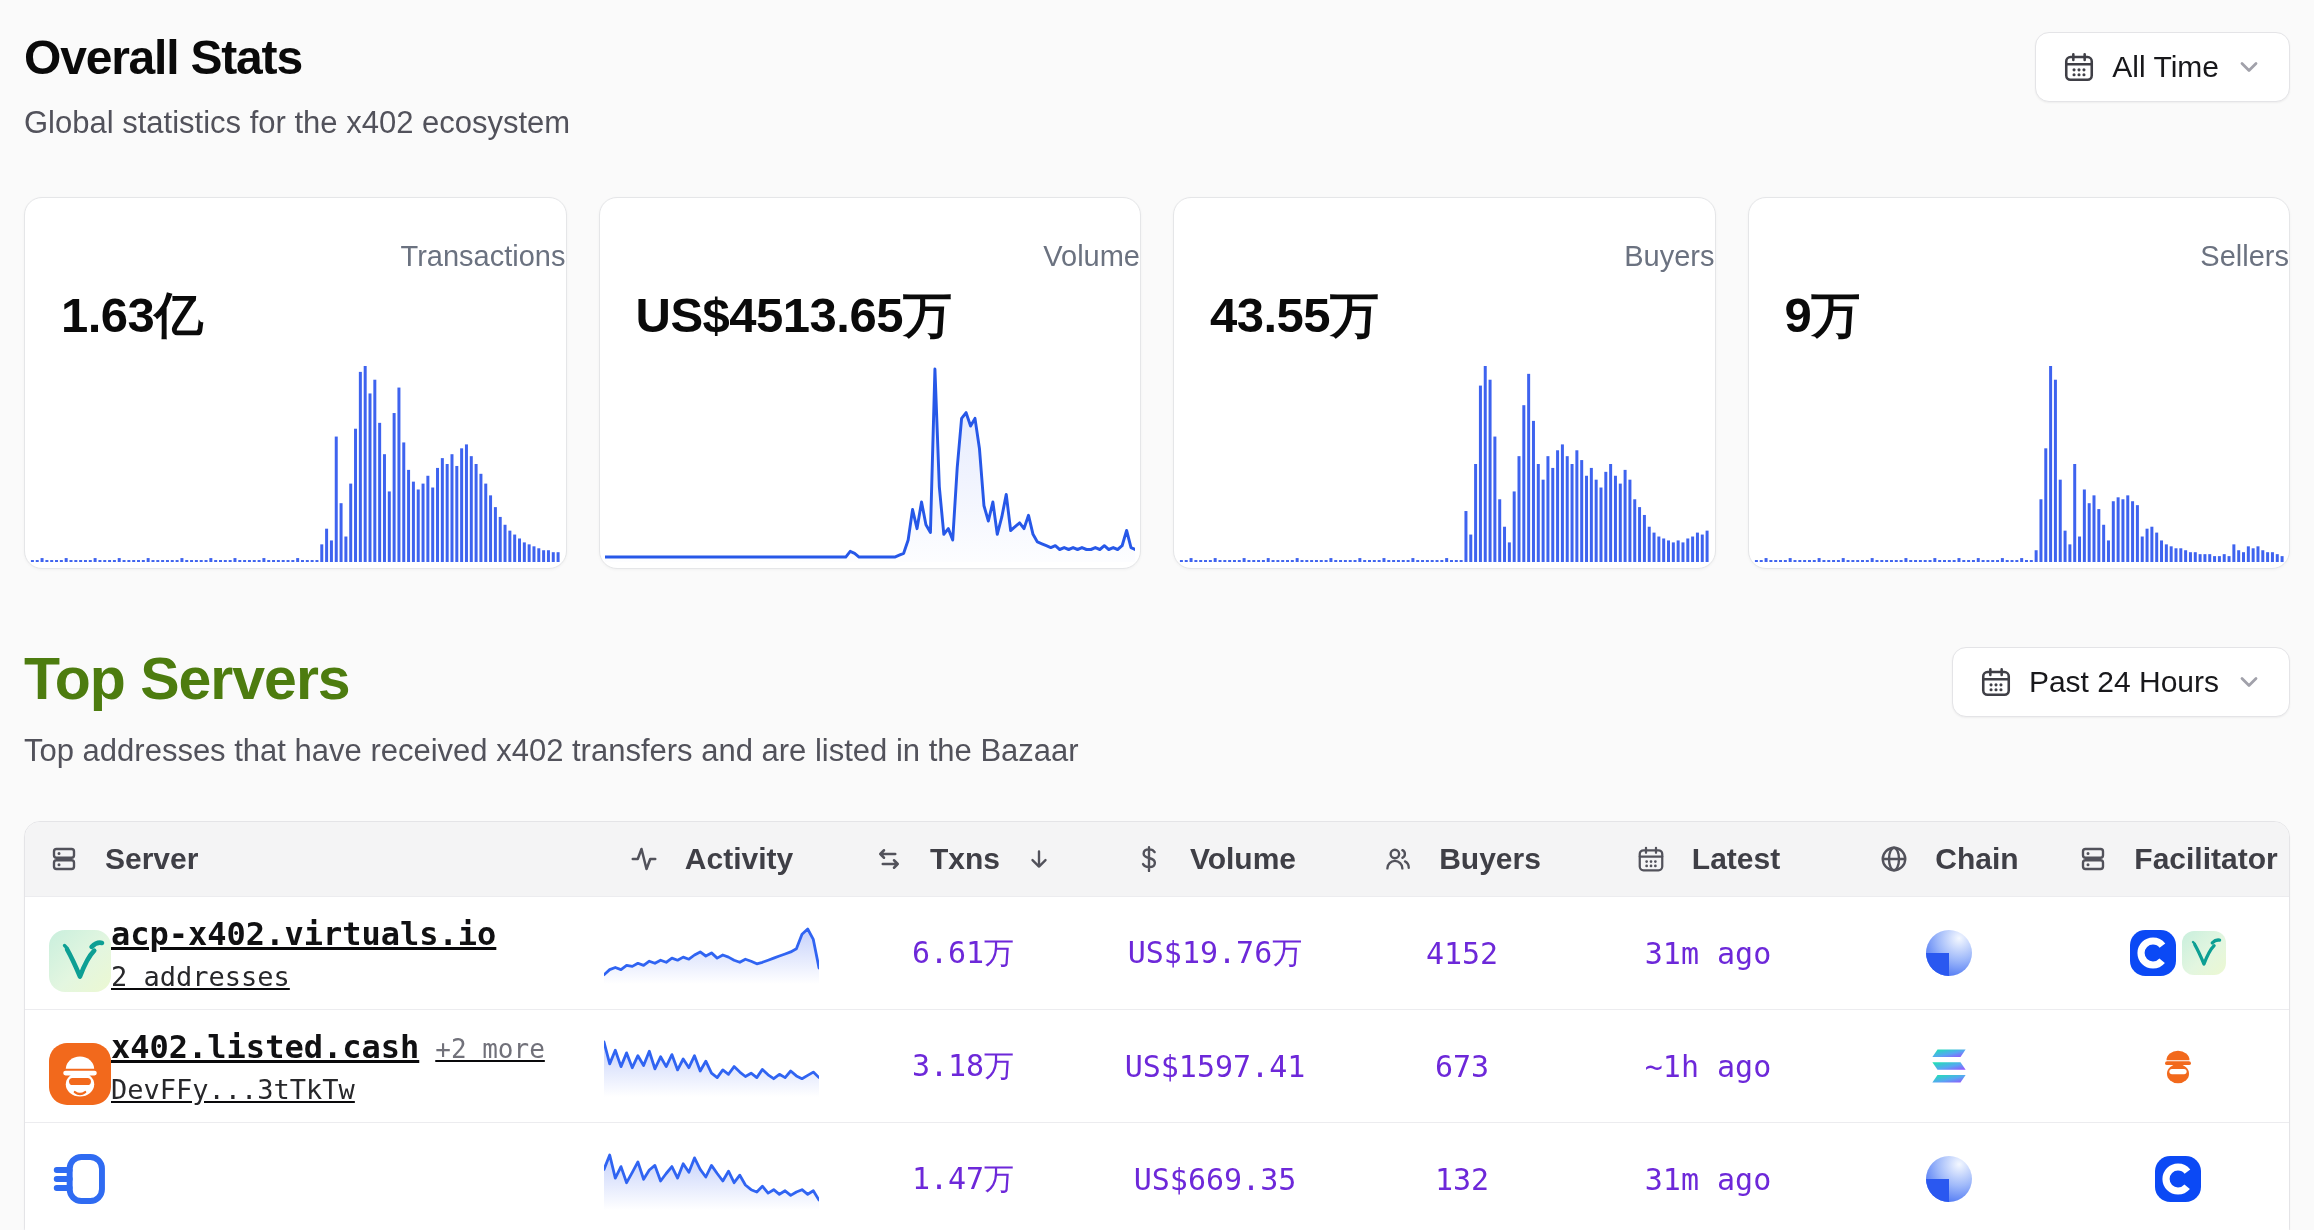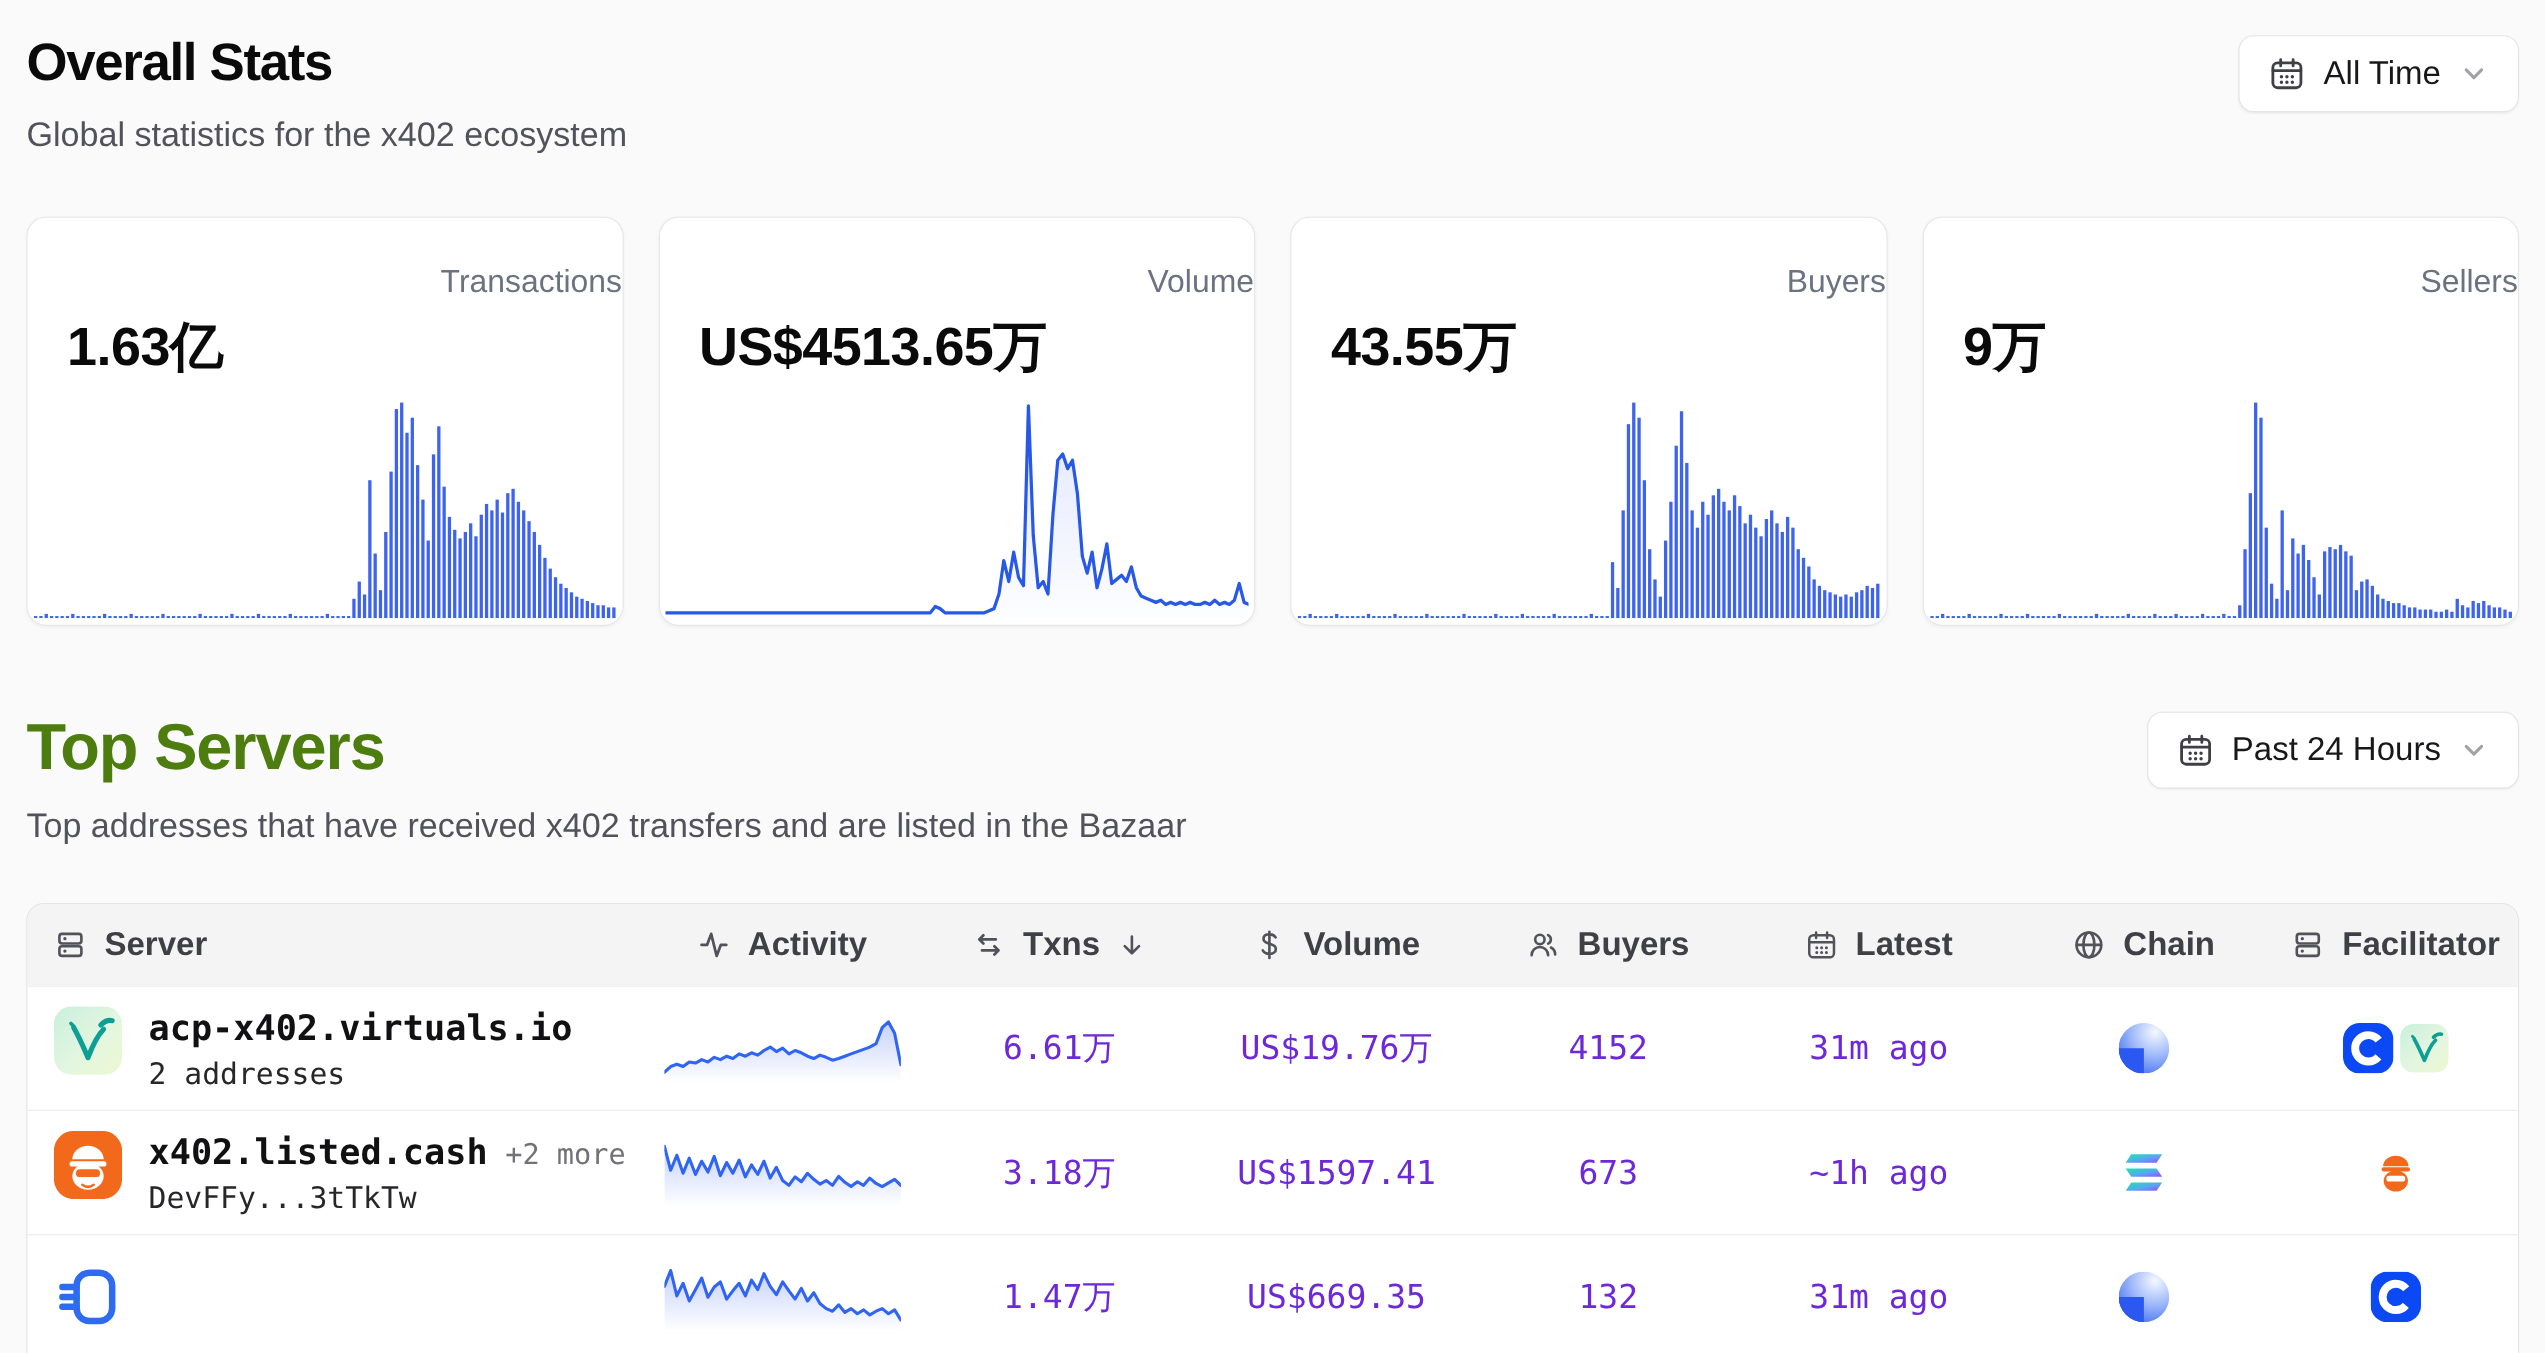--- a/index.html
+++ b/index.html
@@ -43,30 +43,30 @@
   .top-servers-head { margin-top:76px; }
 
   
   .servers-table {
     margin-top:52px; background:#fff;
     border:1px solid #e4e4e7; border-radius:16px; overflow:hidden;
     box-shadow:0 1px 2px rgba(0,0,0,.03);
   }
   .tgrid { display:grid; grid-template-columns:560px 252px 252px 252px 242px 250px 232px 226px; align-items:center; }
   .thead { background:#f4f4f5; height:74px; }
-  .th { display:flex; align-items:center; gap:16px; font-size:30px; font-weight:700; color:#3f3f46; cursor:pointer; }
+  .th { display:flex; align-items:center; gap:26px; font-size:30px; font-weight:700; color:#3f3f46; cursor:pointer; }
   .th.left { padding-left:24px; justify-content:flex-start; }
   .th.center { justify-content:center; }
   .th svg { width:30px; height:30px; color:#52525b; flex:none; }
   .th .sort-arrow { width:26px; height:26px; color:#52525b; }
 
   .trow { height:113px; border-top:1px solid #ececef; background:#fff; cursor:pointer; }
   .trow-stub { height:8px; border-top:1px solid #ececef; background:#fbfbfc; }
 
-  .server-cell { display:flex; align-items:flex-start; gap:24px; padding-left:24px; }
+  .server-cell { display:flex; align-items:flex-end; padding-left:24px;text-decoration:underline; }
   .avatar { width:62px; height:62px; border-radius:16px; flex:none; display:flex; align-items:center; justify-content:center; overflow:hidden; }
   .avatar svg { width:100%; height:100%; display:block; }
   .avatar.virtuals { background:linear-gradient(135deg,#c9efdd 0%,#e3f6e0 55%,#ecf8d2 100%); }
   .avatar.blockrun { background:#fff; }
   .server-name-line { display:flex; align-items:baseline; }
   .server-name { font-family:"DejaVu Sans Mono","Liberation Mono",monospace; font-size:32px; font-weight:700; color:#111113; }
   .server-extra { font-family:"DejaVu Sans Mono","Liberation Mono",monospace; font-size:26px; color:#71717a; margin-left:16px; }
   .server-sub { font-family:"DejaVu Sans Mono","Liberation Mono",monospace; font-size:27px; color:#27272a; margin-top:8px; }
 
   .cell-center { display:flex; justify-content:center; align-items:center; }

